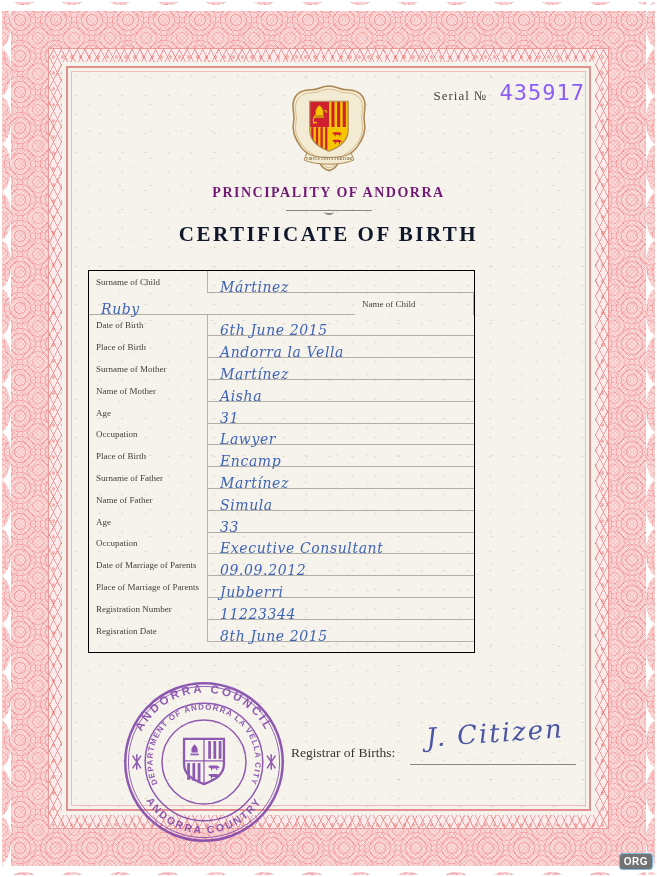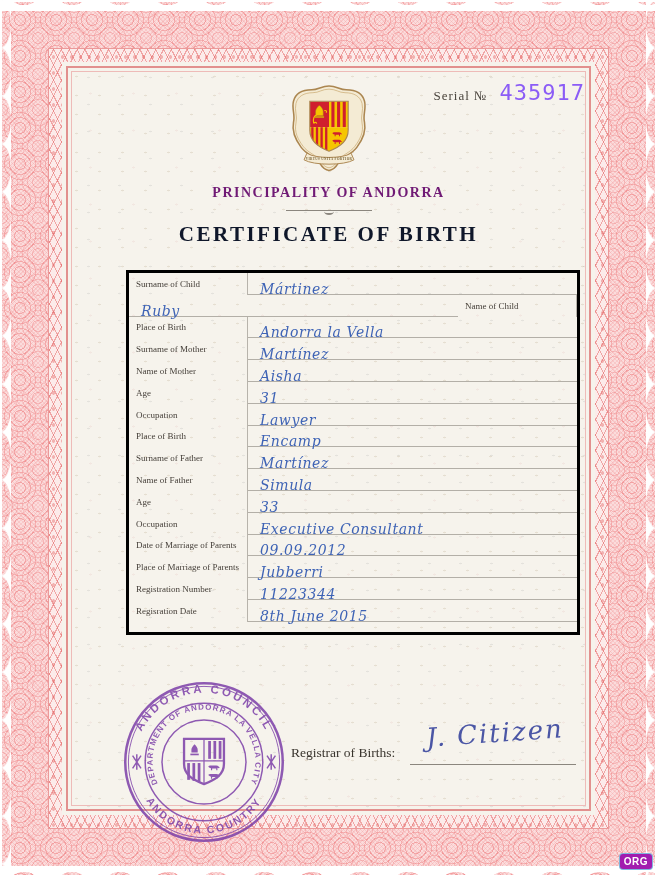--- a/index.html
+++ b/index.html
@@ -55,38 +55,38 @@
   .country-title{position:absolute;top:185px;left:0;right:0;z-index:5;text-align:center;
     font-size:14px;font-weight:bold;letter-spacing:1.5px;color:#701a75;}
   .divider{position:absolute;top:210px;left:50%;transform:translateX(-50%);z-index:5;width:86px;height:3px;
     border-top:1px solid #8b867e;}
   .divider::after{content:"";position:absolute;left:50%;top:-3px;width:10px;height:5px;transform:translateX(-50%);
     border-bottom:2px solid #8b867e;border-radius:50%;}
   .doc-title{position:absolute;top:222px;left:0;right:0;z-index:5;text-align:center;
     font-size:21px;font-weight:bold;letter-spacing:2.5px;color:#0f172a;}
 
   
-  .form{position:absolute;left:88px;top:270px;width:454px;z-index:5;
-    border:3px solid #000000;padding-bottom:10px;box-sizing:border-box;margin-left:38px;}
+  .form{position:absolute;left:88px;top:270px;width:387px;z-index:5;
+    border:1px solid #000000;padding-bottom:10px;box-sizing:border-box;}
   .row{display:flex;height:21.8px;}
   .cell.label{width:119px;border-right:1px solid #b7b3ab;display:flex;align-items:center;
     padding-left:7px;font-size:9px;color:#46403a;box-sizing:border-box;}
   .cell.value{flex:1;border-bottom:1px solid #b3afa7;display:flex;align-items:flex-end;
     padding-left:12px;box-sizing:border-box;}
   .hw{font-family:"DejaVu Serif",serif;font-style:italic;font-size:14px;letter-spacing:.6px;
     color:#3e63b5;line-height:1;transform:translateY(2px);white-space:nowrap;}
 
   
   .registrar-label{position:absolute;left:291px;top:745px;z-index:5;font-size:13.5px;color:#39342d;}
   .sig-line{position:absolute;left:410px;top:764px;width:166px;height:1px;background:#8b867e;z-index:5;}
   .signature{position:absolute;left:426px;top:718px;z-index:6;font-family:"DejaVu Serif",serif;
     font-style:italic;font-size:26px;color:#4b56a5;transform:rotate(-4deg);letter-spacing:2px;}
   .stamp{position:absolute;left:120px;top:678px;z-index:6;opacity:.85;}
 
-  .badge{position:absolute;right:5px;bottom:8px;z-index:7;background:#a21caf;color:#fff;
+  .badge{position:absolute;right:5px;bottom:8px;z-index:7;background:#737373;color:#fff;
     font-family:"Liberation Sans",sans-serif;font-weight:bold;font-size:10px;
     padding:2px 4px;border-radius:3px;box-shadow:0 0 0 1px #7fb6dc;letter-spacing:.5px;}
 </style>
 </head>
 <body>
 
 <div class="page">
 
   <div class="border-outer"></div>
   <div class="sc t"></div>
@@ -151,20 +151,26 @@
           <span class="hw">Mártinez</span>
         </div>
       </div>
     <div class="row">
         <div class="cell value">
           <span class="hw">Ruby</span>
         </div>
         <div class="cell label">Name of Child</div>
       </div>
     <div class="row">
+        <div class="cell label">Date of Birth</div>
+        <div class="cell value">
+          <span class="hw">6th June 2015</span>
+        </div>
+      </div>
+    <div class="row">
         <div class="cell label">Place of Birth</div>
         <div class="cell value">
           <span class="hw">Andorra la Vella</span>
         </div>
       </div>
     <div class="row">
         <div class="cell label">Surname of Mother</div>
         <div class="cell value">
           <span class="hw">Martínez</span>
         </div>

